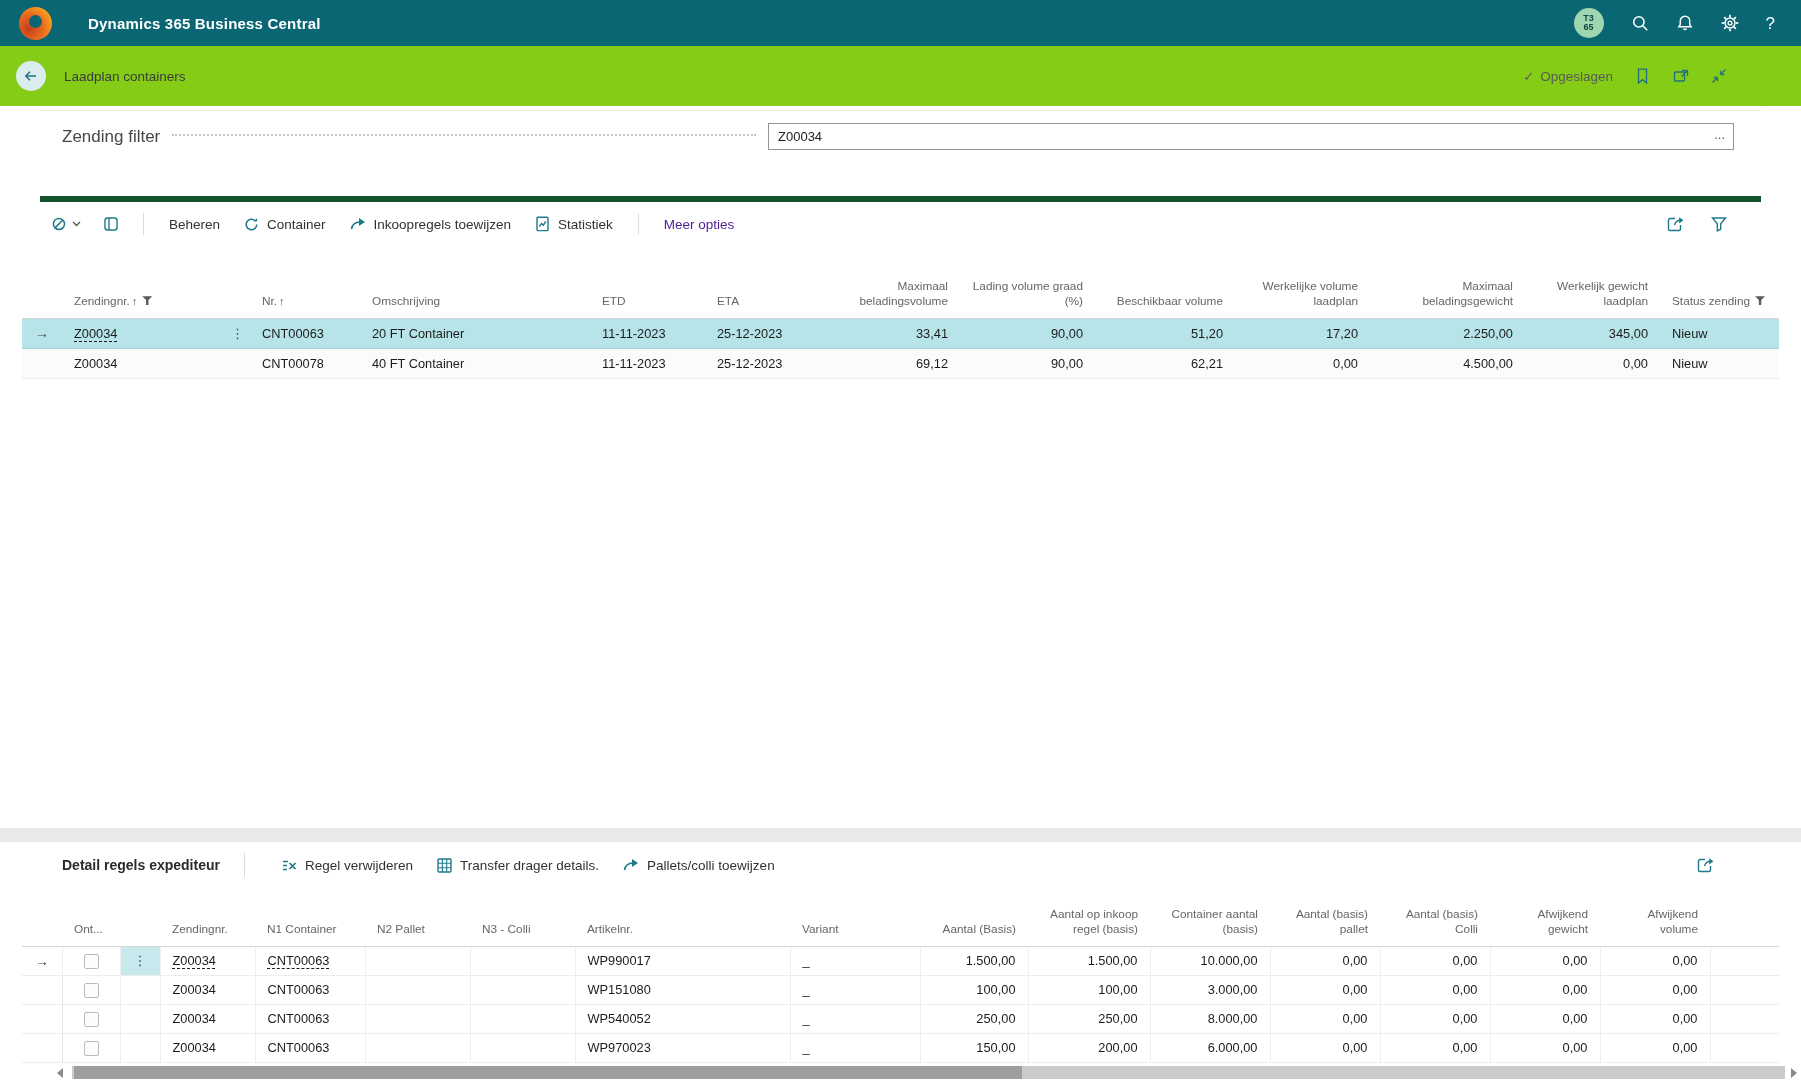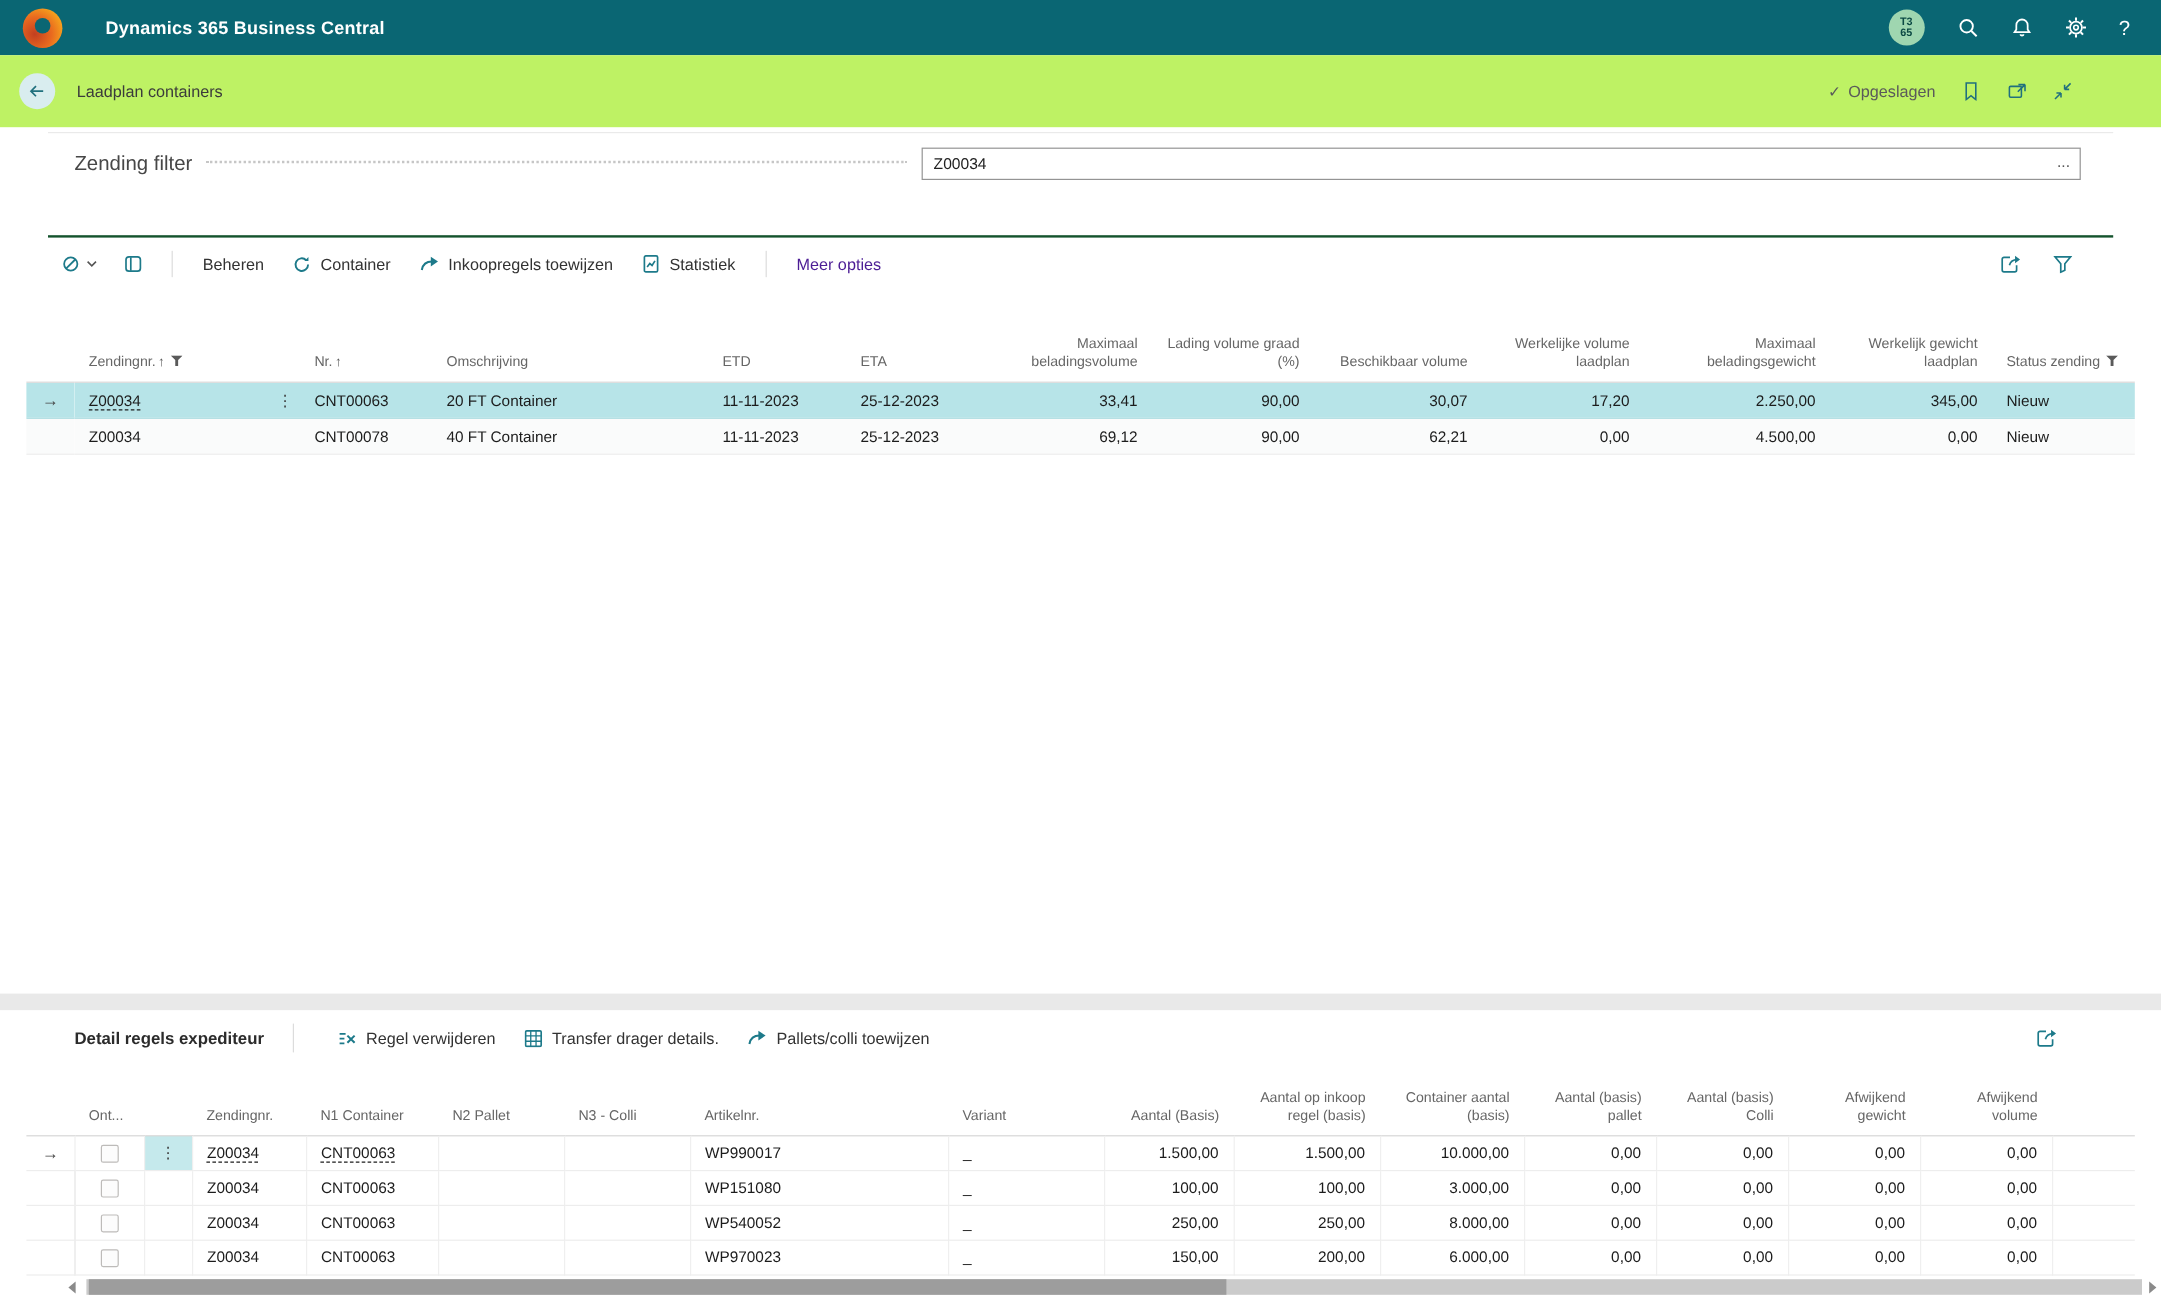--- a/index.html
+++ b/index.html
@@ -16,40 +16,40 @@
     background:radial-gradient(circle at 30% 65%, #c33f20 0%, #e96a1f 45%, #f6a21d 78%, #f9c240 100%);}
   .logo::after{content:'';position:absolute;left:10px;top:8px;width:13px;height:13px;border-radius:50%;background:#0a6673;}
   .appname{margin-left:36px;font-size:15px;font-weight:700;letter-spacing:.2px;}
   .tb-right{margin-left:auto;display:flex;align-items:center;gap:27px;margin-right:26px;}
   .avatar{width:30px;height:30px;border-radius:50%;background:#9fd6b0;color:#0c4a44;
     display:flex;flex-direction:column;align-items:center;justify-content:center;
     font-size:9px;font-weight:700;line-height:9px;cursor:pointer;}
   .tbicon{color:#fff;cursor:pointer;}
 
   
-  .pagehead{position:absolute;top:46px;left:0;right:0;height:60px;background:#bef264;display:flex;align-items:center;}
+  .pagehead{position:absolute;top:46px;left:0;right:0;height:60px;background:#84cc16;display:flex;align-items:center;}
   .backbtn{width:30px;height:30px;border-radius:50%;background:#d9edef;color:#20707e;
     display:flex;align-items:center;justify-content:center;font-size:16px;margin-left:16px;cursor:pointer;}
   .ph-title{margin-left:18px;font-size:13.5px;color:#3b3b3b;}
   .ph-right{margin-left:auto;display:flex;align-items:center;gap:22px;padding-right:74px;}
   .saved{display:flex;align-items:center;gap:6px;color:#5a5a5a;font-size:13.5px;}
   .saved .chk{color:#5a5a5a;font-size:13px;}
   .ph-ic{color:#20707e;cursor:pointer;}
 
   
   .filterline{position:absolute;top:110px;left:40px;right:40px;border-top:1px solid #eaeaea;}
   .filterrow{position:absolute;top:123px;left:62px;right:67px;height:27px;display:flex;align-items:center;}
   .f-label{font-size:17px;color:#474747;white-space:nowrap;}
   .f-leader{flex:1;height:1px;margin:10px 12px 0 12px;border-bottom:2px dotted #c6c6c6;align-self:flex-start;}
   .f-input{width:966px;height:27px;box-sizing:border-box;border:1px solid #949494;background:#fff;display:flex;align-items:center;}
   .f-input input{flex:1;border:none;outline:none;font-family:inherit;font-size:13px;color:#222;padding:0 9px;background:transparent;}
   .assist{color:#555;font-size:13px;padding:0 8px 4px 4px;cursor:pointer;}
 
   
-  .cmdbar{position:absolute;top:196px;left:40px;right:40px;height:44px;border-top:2px solid #14532d;
+  .cmdbar{position:absolute;top:196px;left:40px;right:40px;height:44px;border-top:6px solid #14532d;
     display:flex;align-items:center;font-size:13.5px;color:#323232;}
   .icbtn{display:flex;align-items:center;gap:4px;padding:0 11px;color:#1d7a8a;cursor:pointer;}
   .vsep{width:1px;height:22px;background:#dcdcdc;margin:0 13px;}
   .cmd{display:flex;align-items:center;gap:8px;padding:0 12px;cursor:pointer;white-space:nowrap;}
   .cmd svg{color:#1d7a8a;}
   .cmd-right{margin-left:auto;display:flex;align-items:center;gap:26px;padding-right:34px;color:#1d7a8a;}
   .cmd-right>*{cursor:pointer;}
 
   
   table.grid{border-collapse:collapse;table-layout:fixed;width:1757px;background:#fff;}
@@ -280,21 +280,21 @@
         <tr class="sel" data-name="grid-row">
           <td data-name="row-indicator-arrow" class="ind">→</td>
           <td data-name="cell-zendingnr" class="u">Z00034</td>
           <td data-name="row-menu-dots" class="dots">⋮</td>
           <td data-name="cell-nr">CNT00063</td>
           <td data-name="cell-omschrijving">20 FT Container</td>
           <td data-name="cell-etd">11-11-2023</td>
           <td data-name="cell-eta">25-12-2023</td>
           <td class="r lnk" data-name="cell-max-beladingsvolume">33,41</td>
           <td class="r" data-name="cell-lading-volume-graad">90,00</td>
-          <td class="r" data-name="cell-beschikbaar-volume">30,07</td>
+          <td class="r" data-name="cell-beschikbaar-volume">51,20</td>
           <td class="r" data-name="cell-werkelijke-volume-laadplan">17,20</td>
           <td class="r lnk" data-name="cell-max-beladingsgewicht">2.250,00</td>
           <td class="r" data-name="cell-werkelijk-gewicht-laadplan">345,00</td>
           <td data-name="cell-status-zending" class="lnk">Nieuw</td>
         </tr>
         <tr data-name="grid-row">
           <td data-name="cell-indicator"></td>
           <td data-name="cell-zendingnr">Z00034</td>
           <td data-name="cell-rowmenu"></td>
           <td data-name="cell-nr">CNT00078</td>

